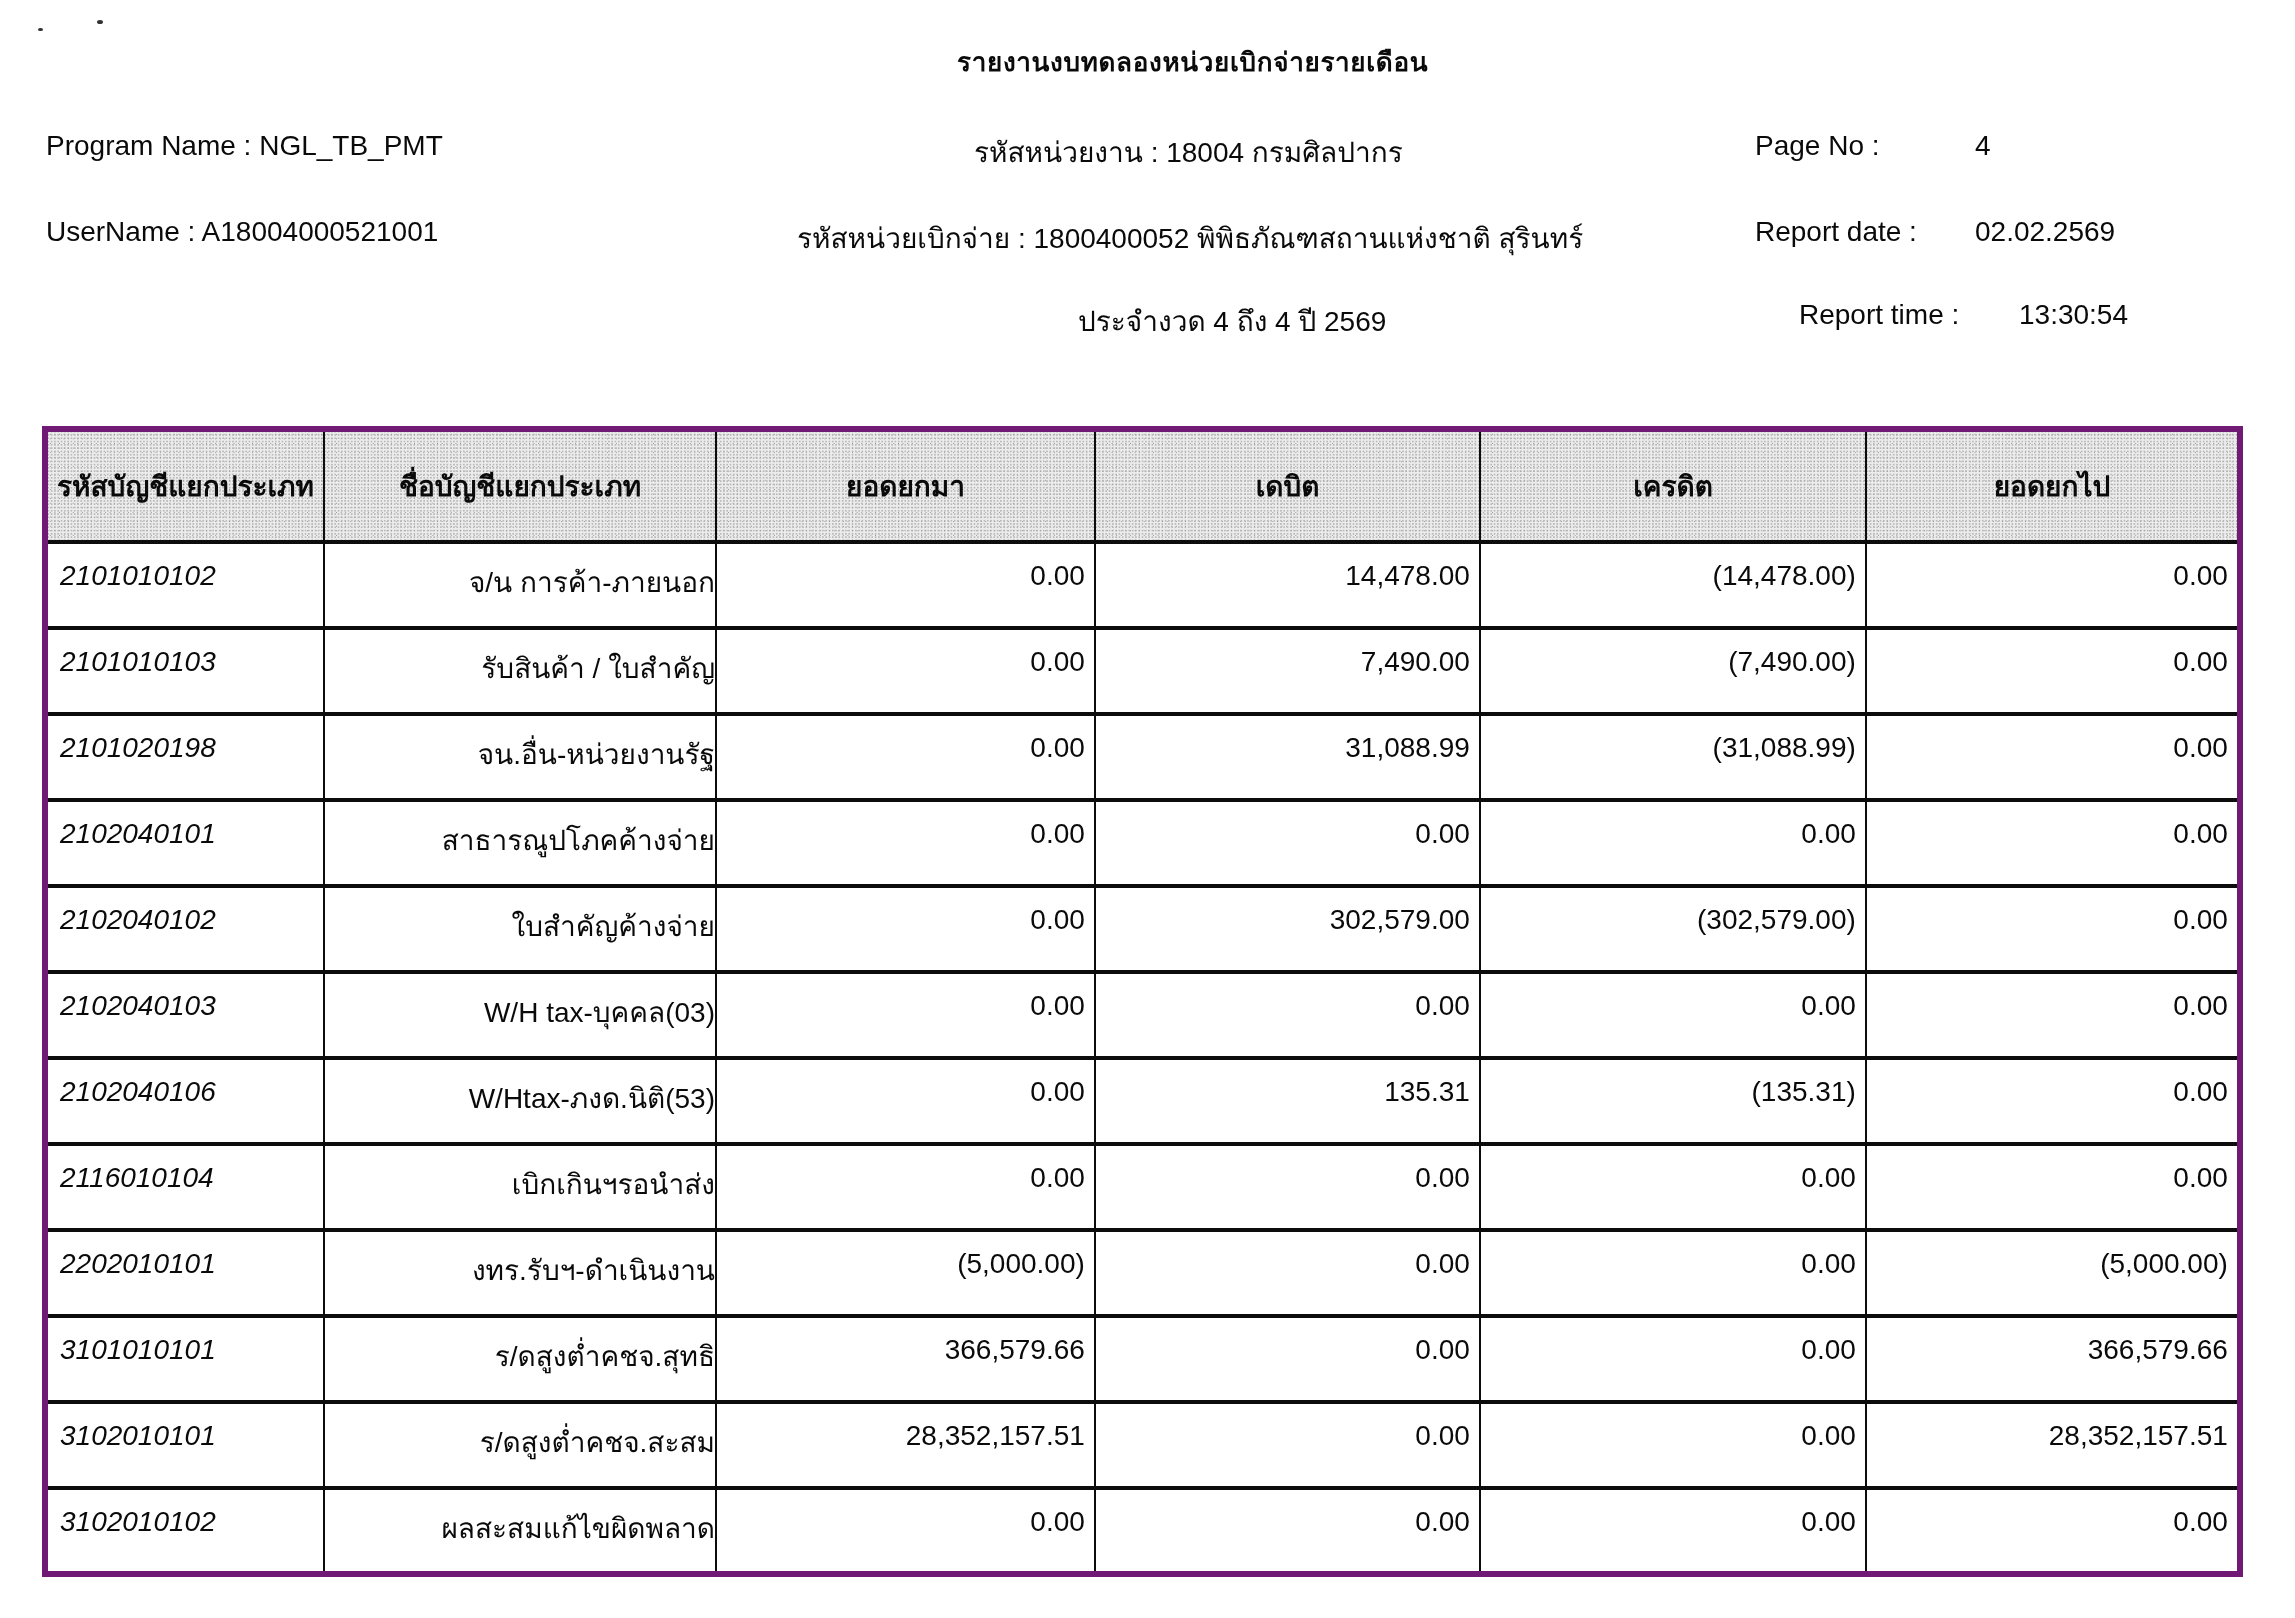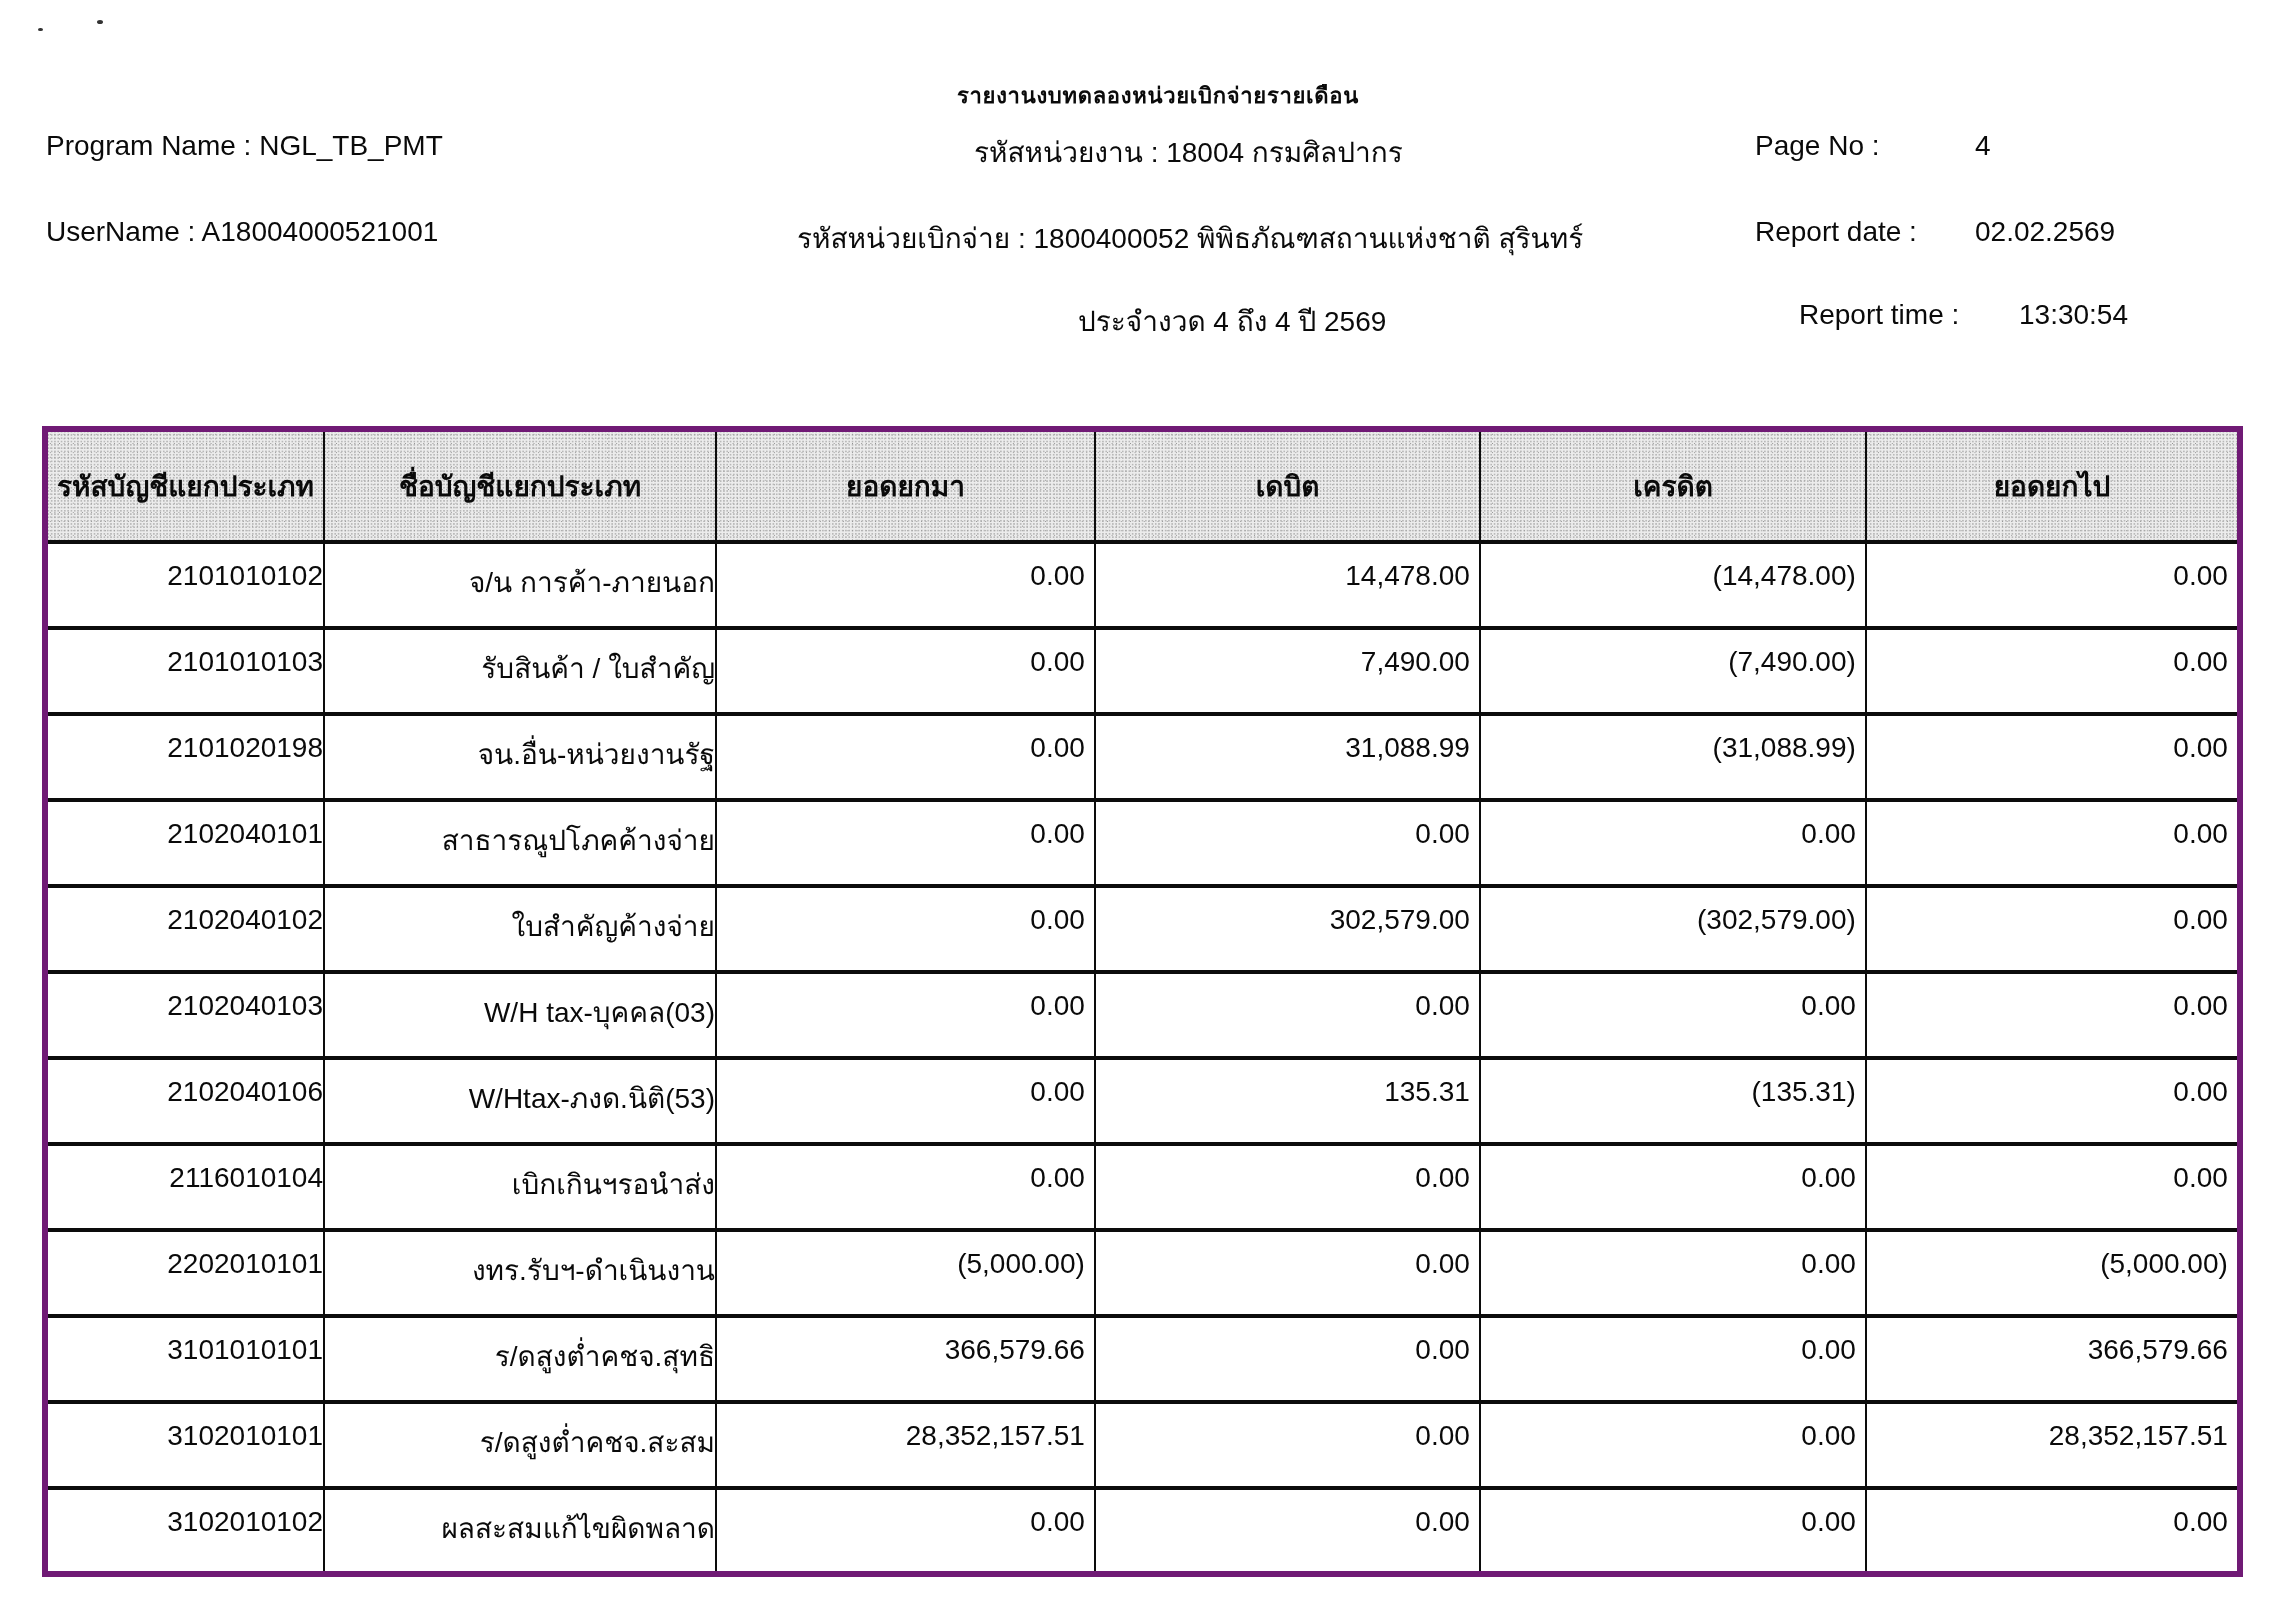--- a/index.html
+++ b/index.html
@@ -9,23 +9,22 @@
     font-family: "Liberation Sans", "DejaVu Sans", sans-serif;
     color: #0a0a0a;
   }
   body { position: relative; overflow: hidden; }
 
   .abs { position: absolute; white-space: nowrap; }
 
   
   .doc-title {
     top: 41px; left: 957px;
-    font-size: 22px; font-weight: bold;
+    font-size: 26px; font-weight: bold;
     letter-spacing: 0.7px;
-    margin-top: 37px;
   }
   .meta-label { font-size: 28px; }
   .meta-value { font-size: 28px; }
 
   .row1 { top: 130px; }
   .row2 { top: 216px; }
   .row3 { top: 299px; margin-left: 44px; }
 
   .left-col   { left: 46px; }
   .right-label{ left: 1755px; }
@@ -68,21 +67,21 @@
     background-size: 4.6px 4.6px, 3.3px 3.3px;
     background-position: 0 0, 2px 1.3px;
   }
   .tb td {
     height: 86px;
     font-size: 28px;
     vertical-align: top;
     padding-top: 16px;
     background: #ffffff;
   }
-  .tb td.code { text-align: right;  padding-left: 12px; }
+  .tb td.code { text-align: left;  padding-left: 12px; font-style: italic; }
   .tb td.name { text-align: right;  padding-left: 9.2px; }
   .tb td.num  { text-align: right; padding-right: 9.2px; padding-left: 41px; }
 </style>
 </head>
 <body>
 
 <span class="speck a"></span>
 <span class="speck b"></span>
 
 <div class="abs doc-title">รายงานงบทดลองหน่วยเบิกจ่ายรายเดือน</div>

